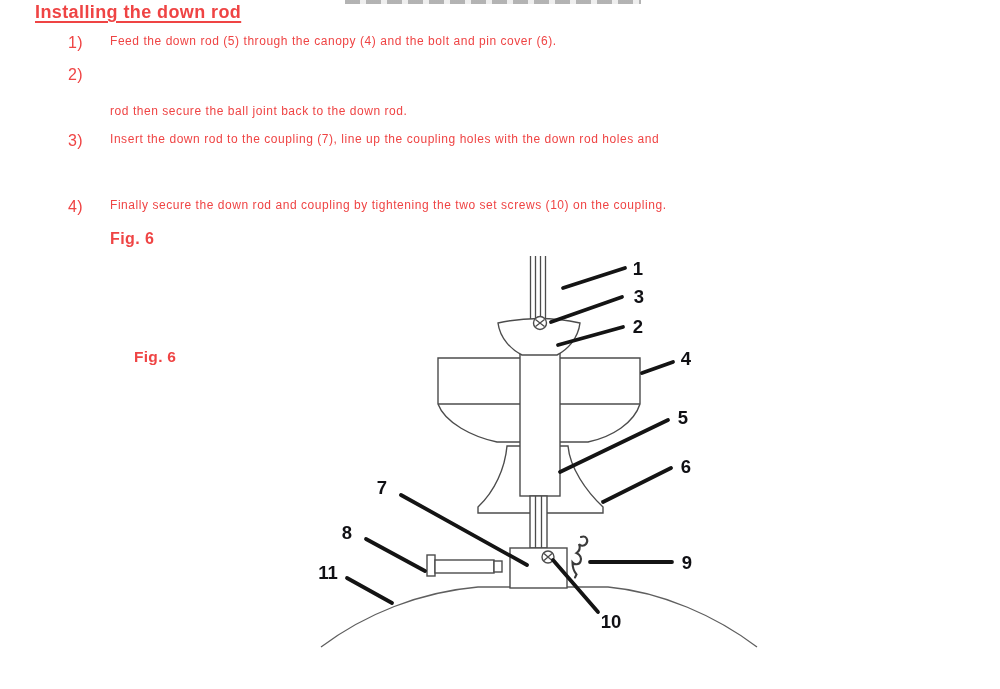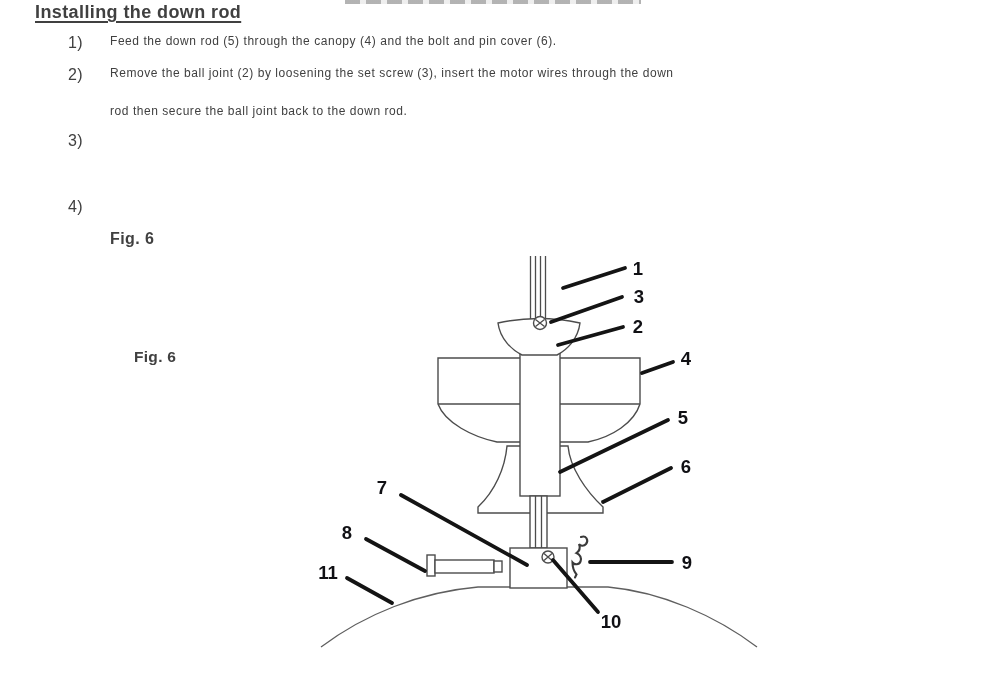--- a/index.html
+++ b/index.html
@@ -1,18 +1,18 @@
 <!DOCTYPE html>
 <html><head>
 <meta charset="utf-8">
 <style>
   html,body{margin:0;padding:0;background:#fff;}
   .page{
     position:relative;width:1000px;height:689px;background:#ffffff;overflow:hidden;
-    font-family:"Liberation Sans",sans-serif;color:#404040;
+    font-family:"Liberation Sans",sans-serif;color:#ef4444;
   }
   .artifact{
     position:absolute;left:345px;top:0;width:296px;height:4px;
     background:repeating-linear-gradient(90deg,#9a9a9a 0 15px,#e9e9e9 15px 21px);
     opacity:.75;
   }
   .heading{
     position:absolute;left:35px;top:2px;margin:0;
     font-size:18px;font-weight:bold;letter-spacing:.4px;
     text-decoration:underline;text-decoration-thickness:2px;text-underline-offset:3px;
@@ -45,26 +45,27 @@
 <div class="page">
 
   <div class="artifact"></div>
 
   <h1 class="heading">Installing the down rod</h1>
 
   <span class="num" style="top:34px">1)</span>
   <span class="txt" style="top:34px">Feed the down rod (5) through the canopy (4) and the bolt and pin cover (6).</span>
 
   <span class="num" style="top:66px">2)</span>
-  <span class="txt" style="top:66px">Remove the ball joint (2) by loosening the set screw (3), insert the motor wires through the down</span>
   <span class="txt" style="top:104px">rod then secure the ball joint back to the down rod.</span>
 
   <span class="num" style="top:132px">3)</span>
+  <span class="txt" style="top:132px">Insert the down rod to the coupling (7), line up the coupling holes with the down rod holes and</span>
 
   <span class="num" style="top:198px">4)</span>
+  <span class="txt" style="top:198px">Finally secure the down rod and coupling by tightening the two set screws (10) on the coupling.</span>
 
   <div class="fig-caption">Fig. 6</div>
   <div class="fig-margin">Fig. 6</div>
 
   <svg class="diagram" width="1000" height="689" viewBox="0 0 1000 689">
 
     <g>
       <path class="part" d="M438,358 L640,358 L640,404 C634,423 612,437 588,442 L497,442 C473,437 445,423 438,404 Z"></path>
       <path class="hair" d="M438,404 L640,404"></path>
     </g>

